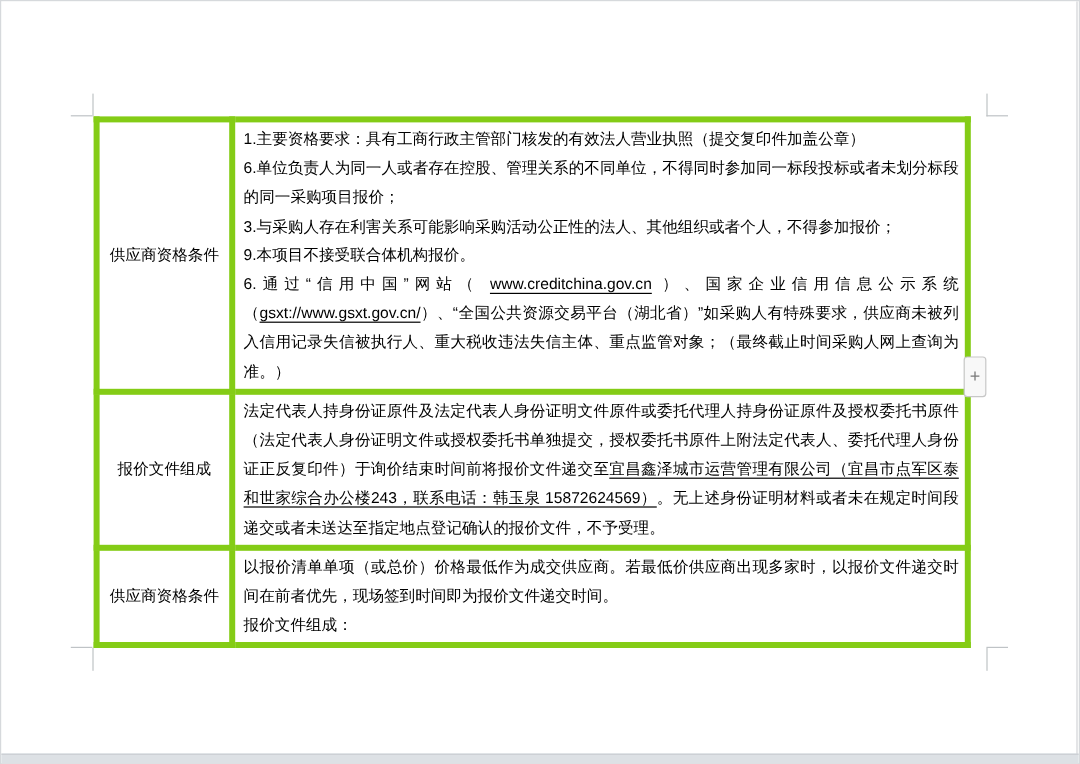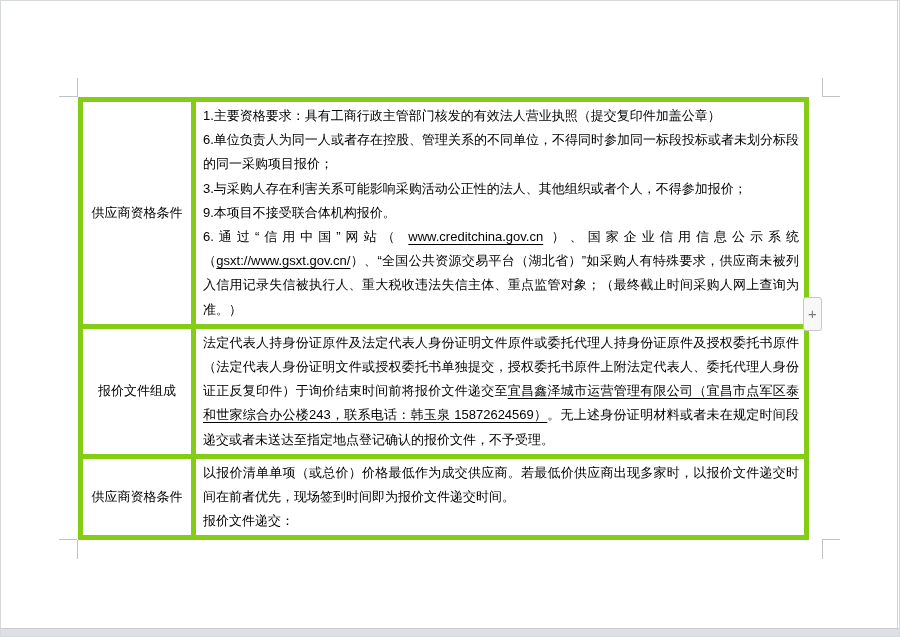--- a/index.html
+++ b/index.html
@@ -141,21 +141,21 @@
         <td class="hdr">报价文件组成</td>
         <td class="body">
           <p><span>法定代表人持身份证原件及法定代表人身份证明文件原件或委托代理人持身份证原件及授权委托书原件（法定代表人身份证明文件或授权委托书单独提交，授权委托书原件上附法定代表人、委托代理人身份证正反复印件）于询价结束时间前将报价文件递交至</span><span class="ul">宜昌鑫泽城市运营管理有限公司（宜昌市点军区泰和世家综合办公楼243，联系电话：韩玉泉 15872624569）</span><span>。无上述身份证明材料或者未在规定时间段递交或者未送达至指定地点登记确认的报价文件，不予受理。</span></p>
         </td>
       </tr>
 
       <tr class="r4">
         <td class="hdr">供应商资格条件</td>
         <td class="body">
           <p>以报价清单单项（或总价）价格最低作为成交供应商。若最低价供应商出现多家时，以报价文件递交时间在前者优先，现场签到时间即为报价文件递交时间。</p>
-          <p>报价文件递交：</p>
+          <p>报价文件组成：</p>
         </td>
       </tr>
     </tbody>
   </table>
 
   <div class="plus-btn">+</div>
 
   <div class="right-edge-line"></div>
   <div class="bottom-bar"></div>
 </div>

